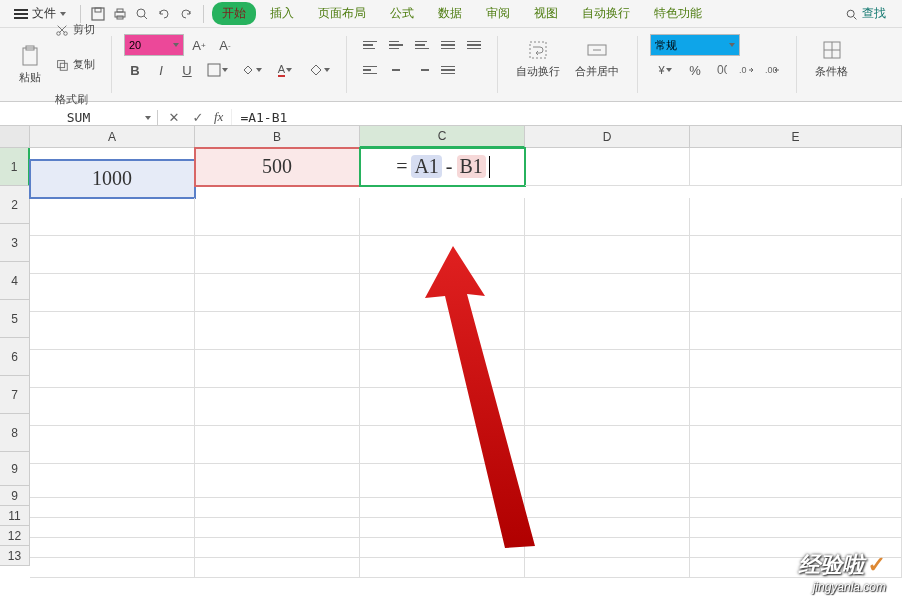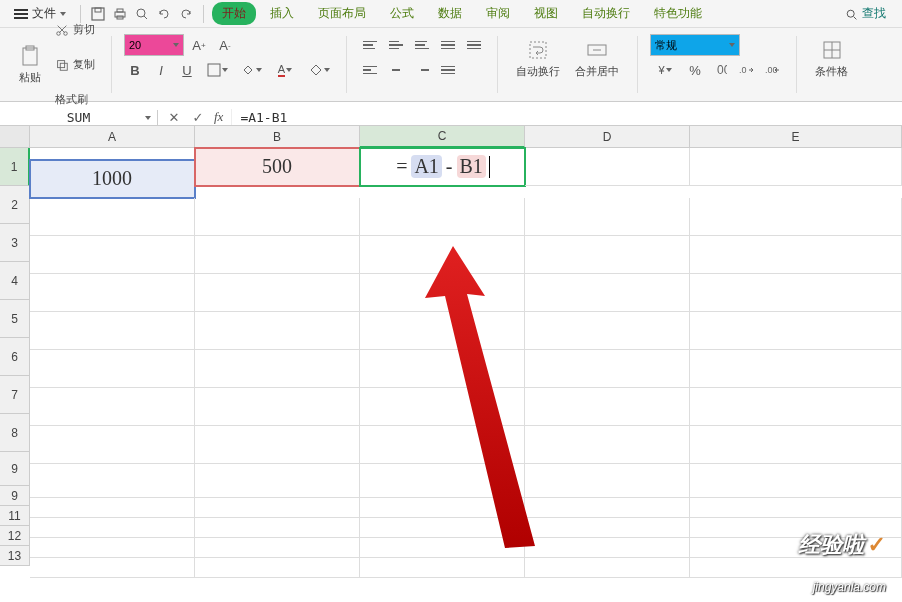--- a/index.html
+++ b/index.html
@@ -78,21 +78,21 @@
     .tok-eq, .tok-op { padding: 0 2px; }
     .cursor-bar { display:inline-block; width:1px; height:22px; background:#000; margin-left:1px; }
 
     
     .arrow-anno { position: absolute; top: 120px; left: 395px; pointer-events: none; }
 
     
     .watermark { position: absolute; right: 16px; bottom: 8px; text-align: right; pointer-events: none; }
     .wm-title { font-size: 22px; font-weight: bold; font-style: italic; color: #fff; text-shadow: 0 0 3px #333, 1px 1px 2px #333; }
     .wm-check { color: #d83; font-size: 22px; font-weight: bold; }
-    .wm-sub { font-size: 12px; color: #fff; text-shadow: 0 0 2px #333, 1px 1px 1px #333; font-style: italic; margin-top: 20px; }
+    .wm-sub { font-size: 12px; color: #fff; text-shadow: 0 0 2px #333, 1px 1px 1px #333; font-style: italic; }
 
     svg { display: block; }
   </style>
 </head>
 <body>
 
 <div class="menubar">
   <div class="file-menu">
     <span class="file-menu-icon"></span>
     <span>文件</span>

